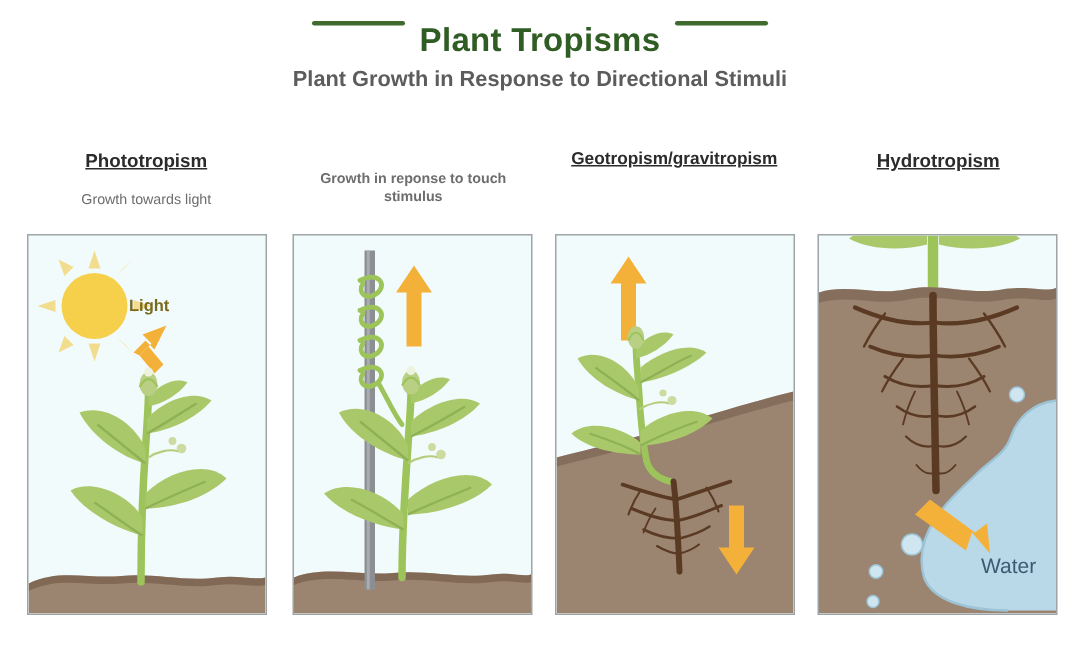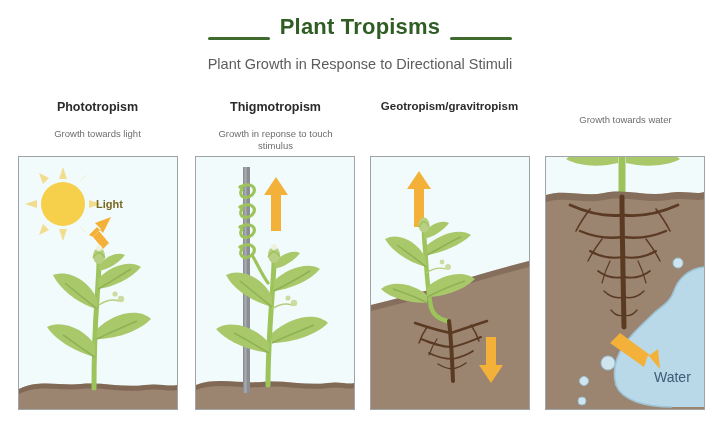--- a/index.html
+++ b/index.html
@@ -9,39 +9,39 @@
     font-family:"Liberation Sans", sans-serif;
     overflow:hidden;
     position:relative;
   }
   
   #header{
     position:absolute;top:0;left:0;width:720px;height:88px;
     text-align:center;
   }
   #title-row{
-    display:flex;align-items:flex-end;justify-content:center;
+    display:flex;align-items:flex-start;justify-content:center;
     gap:10px;margin-top:14px;
   }
   .title-rule{
     width:62px;height:3px;background:#3f6b2e;border-radius:2px;
   }
   #main-title{
     font-size:22px;font-weight:bold;color:#2f5d23;
     letter-spacing:.2px;white-space:nowrap;
   }
   #subtitle{
-    margin-top:16px;font-size:14.5px;color:#5c5c5c;font-weight:normal;
+    margin-top:5px;font-size:14.5px;color:#5c5c5c;font-weight:bold;
   }
   
   .panel-head{
     position:absolute;text-align:center;width:175px;
   }
   .panel-title{
-    font-size:12.5px;font-weight:bold;color:#2b2b2b;white-space:nowrap;
+    font-size:12.5px;font-weight:bold;color:#2b2b2b;white-space:nowrap;text-decoration:underline;
   }
   .panel-sub{
     font-size:9.5px;color:#6d6d6d;margin-top:14px;line-height:1.25;
   }
   
   .panel{
     position:absolute;top:156px;width:160px;height:254px;
     border:1px solid #9ea4a8;
     background:#f2fbfb;
     box-sizing:border-box;
@@ -66,28 +66,27 @@
     <div class="title-rule"></div>
   </div>
   <div id="subtitle">Plant Growth in Response to Directional Stimuli</div>
 </div>
 
 <div class="panel-head" style="left:10px;top:100px;">
   <div class="panel-title">Phototropism</div>
   <div class="panel-sub">Growth towards light</div>
 </div>
 <div class="panel-head" style="left:188px;top:100px;">
-  <div class="panel-title">Thigmotropism</div>
-  <div class="panel-sub" style="padding:0 22px;">Growth in reponse to touch stimulus</div>
+  <div class="panel-sub" style="padding:0 22px;font-weight:bold;">Growth in reponse to touch stimulus</div>
 </div>
 <div class="panel-head" style="left:362px;top:100px;">
   <div class="panel-title" style="font-size:11.5px;">Geotropism/gravitropism</div>
 </div>
 <div class="panel-head" style="left:538px;top:100px;">
-  <div class="panel-sub">Growth towards water</div>
+  <div class="panel-title">Hydrotropism</div>
 </div>
 
 <div class="panel" style="left:18px;">
   <svg width="158" height="252" viewBox="0 0 158 252">
 
     <path d="M0 232 C20 222,40 229,62 227 C84 225,104 231,126 228 C140 226,150 230,158 228 L158 252 L0 252 Z" fill="#9b8470"></path>
     <path d="M0 232 C20 222,40 229,62 227 C84 225,104 231,126 228 C140 226,150 230,158 228 L158 233 C150 235,140 231,126 233 C104 236,84 230,62 232 C40 234,20 227,0 237 Z" fill="#6b5442" opacity=".55"></path>
 
     <g fill="#f2dd8e">
       <polygon points="40,22 48,22 44,10"></polygon>
@@ -130,21 +129,21 @@
         <circle cx="96" cy="137" r="2.6" fill="#cddba0"></circle>
       </g>
 
       <g>
         <ellipse cx="80" cy="99" rx="6" ry="8" fill="#b8cf84"></ellipse>
         <path d="M74 101 C78 94,82 94,86 101" stroke="#9cc45a" stroke-width="1.4" fill="none"></path>
         <circle cx="80" cy="91" r="3" fill="#eef3e0"></circle>
       </g>
     </g>
   </svg>
-  <div class="light-label" style="left:52px;top:41px;padding-left:25px;">Light</div>
+  <div class="light-label" style="left:42px;top:41px;padding-left:25px;">Light</div>
 </div>
 
 <div class="panel" style="left:195px;">
   <svg width="158" height="252" viewBox="0 0 158 252">
 
     <path d="M0 228 C20 220,44 227,66 225 C90 223,110 229,132 226 C144 224,152 228,158 226 L158 252 L0 252 Z" fill="#9b8470"></path>
     <path d="M0 228 C20 220,44 227,66 225 C90 223,110 229,132 226 C144 224,152 228,158 226 L158 231 C152 233,144 229,132 231 C110 234,90 228,66 230 C44 232,20 225,0 233 Z" fill="#6b5442" opacity=".55"></path>
 
     <rect x="47" y="10" width="7" height="226" fill="#8b8f93"></rect>
     <rect x="48.5" y="10" width="2" height="226" fill="#a9adb1"></rect>

